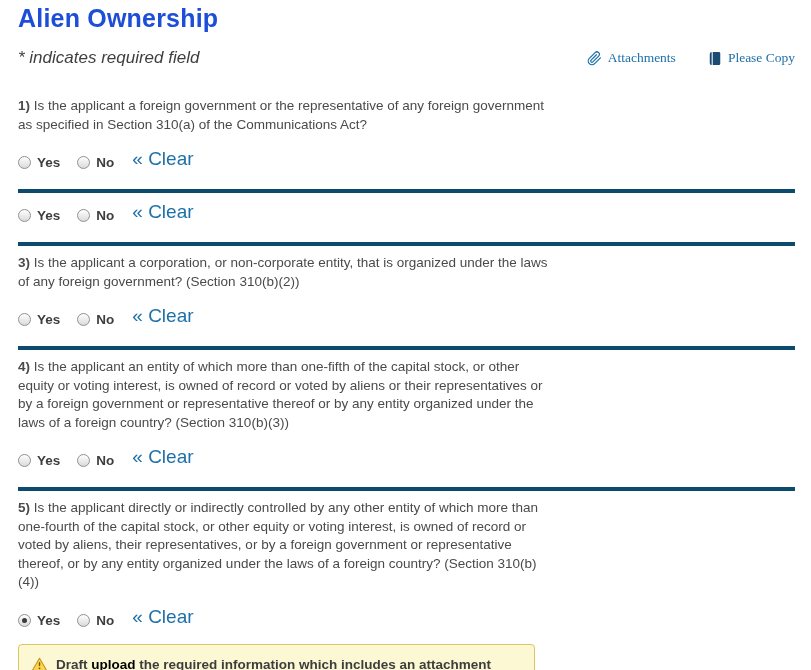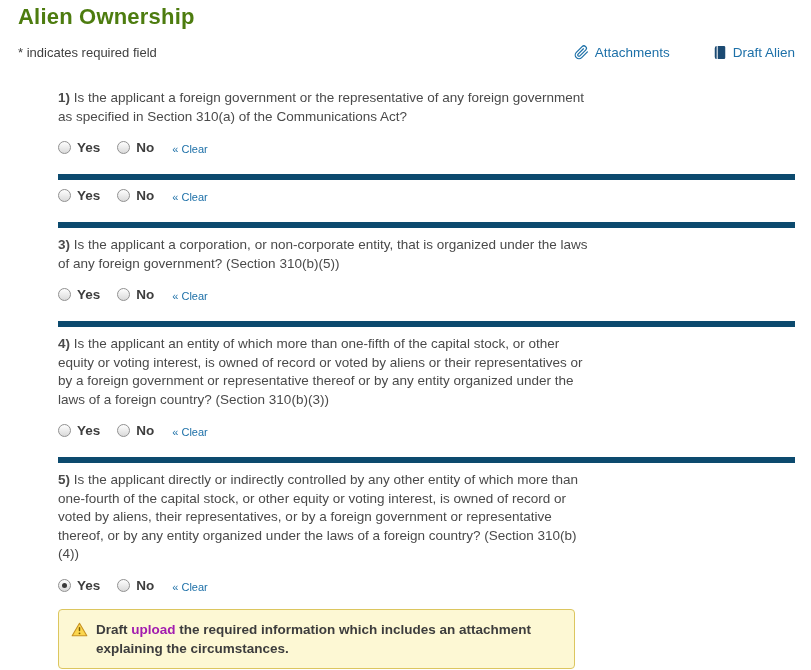--- a/index.html
+++ b/index.html
@@ -5,53 +5,53 @@
   * { box-sizing: border-box; }
   html, body { margin: 0; padding: 0; background: #ffffff; }
   body {
     font-family: "Liberation Sans", sans-serif;
     color: #4a4a4a;
     width: 811px;
   }
   .page { padding: 4px 16px 0 18px; }
 
   h1.page-title {
-    font-size: 22px;
+    font-size: 25px;
     font-weight: 700;
-    color: #4d7c0f;
+    color: #1d4ed8;
     margin: 0 0 15px 0;
     letter-spacing: 0.2px;
   }
 
   .header-row {
     display: flex;
     justify-content: space-between;
     align-items: center;
     margin-bottom: 21px;
   }
   .required-note {
-    font-size: 13px;
+    font-style: italic;
+    font-size: 17px;
     color: #3f3f3f;
   }
-  .toolbar { display: flex; gap: 43px; }
+  .toolbar { display: flex; gap: 32px; font-family: Liberation Serif, serif; }
   .toolbar-link {
     display: inline-flex;
     align-items: center;
     gap: 6px;
     color: #1d70a8;
     font-size: 13.5px;
     text-decoration: none;
     cursor: pointer;
   }
   .toolbar-link .icon { display: inline-flex; }
 
   section.question {
     padding: 8px 0 19px 0;
-    border-bottom: 6px solid #0c4a6e;
-    margin-left: 40px;
+    border-bottom: 4px solid #0c4a6e;
   }
   .q-text {
     margin: 0 0 14px 0;
     max-width: 535px;
     font-size: 13.5px;
     line-height: 18.5px;
     color: #4a4a4a;
   }
   .q-num { font-weight: 700; }
 
@@ -76,21 +76,21 @@
   .radio.checked::after {
     content: "";
     position: absolute;
     left: 3px; top: 3px;
     width: 5px; height: 5px;
     border-radius: 50%;
     background: #3a3a3a;
   }
   .clear-link {
     color: #1d70a8;
-    font-size: 11px;
+    font-size: 19px;
     text-decoration: none;
     cursor: pointer;
     margin-left: 1px;
   }
 
   .warning {
     display: flex;
     align-items: flex-start;
     gap: 8px;
     max-width: 517px;
@@ -98,21 +98,21 @@
     border: 1px solid #dcc65f;
     border-radius: 4px;
     padding: 10px 12px;
     margin-top: 16px;
     font-size: 13.5px;
     font-weight: 700;
     color: #3d3d3d;
     line-height: 19px;
   }
   .warn-icon { flex: 0 0 auto; margin-top: 2px; display: inline-flex; }
-  .upload-link { color: #a21caf; text-decoration: none; cursor: pointer; font-weight: 700; }
+  .upload-link { color: #000000; text-decoration: none; cursor: pointer; font-weight: 700; }
 </style>
 </head>
 <body>
 
 <div class="page">
 
   <h1 class="page-title">Alien Ownership</h1>
 
   <div class="header-row">
     <div class="required-note">* indicates required field</div>
@@ -125,21 +125,21 @@
         </span>
         <span>Attachments</span>
       </a>
       <a class="toolbar-link">
         <span class="icon">
           <svg width="14" height="15" viewBox="0 0 16 16">
               <path d="M4.5 0.5h8A1.5 1.5 0 0 1 14 2v12a1.5 1.5 0 0 1-1.5 1.5h-8A2.5 2.5 0 0 1 2 13V3A2.5 2.5 0 0 1 4.5 0.5z" fill="#1b4a72"></path>
               <line x1="4.8" y1="0.5" x2="4.8" y2="15.5" stroke="#ffffff" stroke-width="1.2"></line>
             </svg>
         </span>
-        <span>Draft Alien</span>
+        <span>Please Copy</span>
       </a>
     </div>
   </div>
 
   <div>
   <section class="question">
     <p class="q-text"><strong class="q-num">1)</strong><span class="q-body"> Is the applicant a foreign government or the representative of any foreign government as specified in Section 310(a) of the Communications Act?</span></p>
     <div class="radio-row">
       <label class="radio-label">
         <span class="radio radio-yes"></span>
@@ -163,21 +163,21 @@
       <label class="radio-label">
         <span class="radio radio-no"></span>
         <span>No</span>
       </label>
       <a class="clear-link">« Clear</a>
     </div>
 
   </section>
 
   <section class="question">
-    <p class="q-text"><strong class="q-num">3)</strong><span class="q-body"> Is the applicant a corporation, or non-corporate entity, that is organized under the laws of any foreign government? (Section 310(b)(5))</span></p>
+    <p class="q-text"><strong class="q-num">3)</strong><span class="q-body"> Is the applicant a corporation, or non-corporate entity, that is organized under the laws of any foreign government? (Section 310(b)(2))</span></p>
     <div class="radio-row">
       <label class="radio-label">
         <span class="radio radio-yes"></span>
         <span>Yes</span>
       </label>
       <label class="radio-label">
         <span class="radio radio-no"></span>
         <span>No</span>
       </label>
       <a class="clear-link">« Clear</a>

